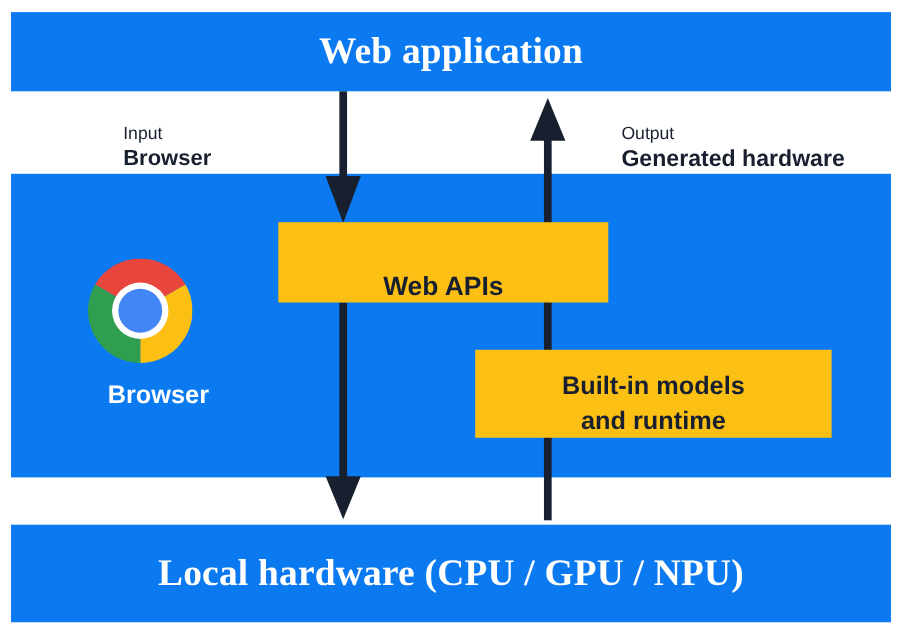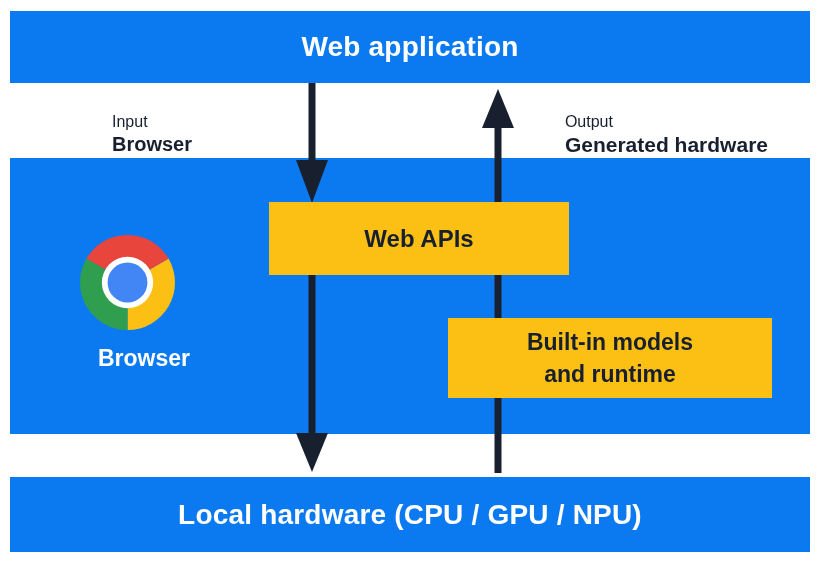--- a/index.html
+++ b/index.html
@@ -12,35 +12,35 @@
     --text-on-blue:#ffffff;
   }
   html,body{margin:0;padding:0;background:#ffffff;}
   .canvas{
     position:relative;width:820px;height:566px;background:#ffffff;
     font-family:"Liberation Sans","DejaVu Sans",sans-serif;overflow:hidden;
   }
   .bar{position:absolute;left:10px;width:800px;background:var(--blue);
     display:flex;align-items:center;justify-content:center;z-index:0;}
   .top-bar{top:11px;height:72px;}
-  .bottom-bar{top:477px;height:75px;}
-  .bar .bar-label{color:var(--text-on-blue);font-weight:bold;font-size:28px;letter-spacing:.2px;}
+  .bottom-bar{top:477px;height:90px;}
+  .bar .bar-label{color:var(--text-on-blue);font-weight:bold;font-size:34px;letter-spacing:.2px;font-family:Liberation Serif, serif;}
   .middle-section{position:absolute;left:10px;top:158px;width:800px;height:276px;
     background:var(--blue);z-index:0;}
   .annotation{position:absolute;top:111px;color:var(--navy);z-index:2;}
   .annotation .kicker{font-size:16px;line-height:21px;}
   .annotation .strong{font-size:20px;line-height:25px;font-weight:bold;}
   .annotation.left{left:112px;text-align:left;}
   .annotation.right{right:52px;text-align:left;}
   .annotation.right .strong{font-size:21px;}
   .arrows{position:absolute;left:0;top:0;z-index:1;}
   .arrows .shape{fill:var(--navy);}
   .node-box{position:absolute;background:var(--yellow);color:var(--navy);
-    display:flex;flex-direction:column;align-items:center;justify-content:center;
-    font-weight:bold;text-align:center;z-index:2;margin-left:16px;}
+    display:flex;flex-direction:column;align-items:center;justify-content:flex-end;
+    font-weight:bold;text-align:center;z-index:2;}
   .web-apis-box{left:253px;top:202px;width:300px;height:73px;font-size:24px;}
   .builtin-box{left:432px;top:318px;width:324px;height:80px;font-size:23px;line-height:32px;}
   .chrome-wrap{position:absolute;left:80px;top:235px;width:95px;height:95px;z-index:2;}
   .browser-label{position:absolute;left:55px;top:345px;width:135px;text-align:right;
     color:var(--text-on-blue);font-size:23px;font-weight:bold;z-index:2;}
 </style>
 </head>
 <body>
 
 <div class="canvas">

